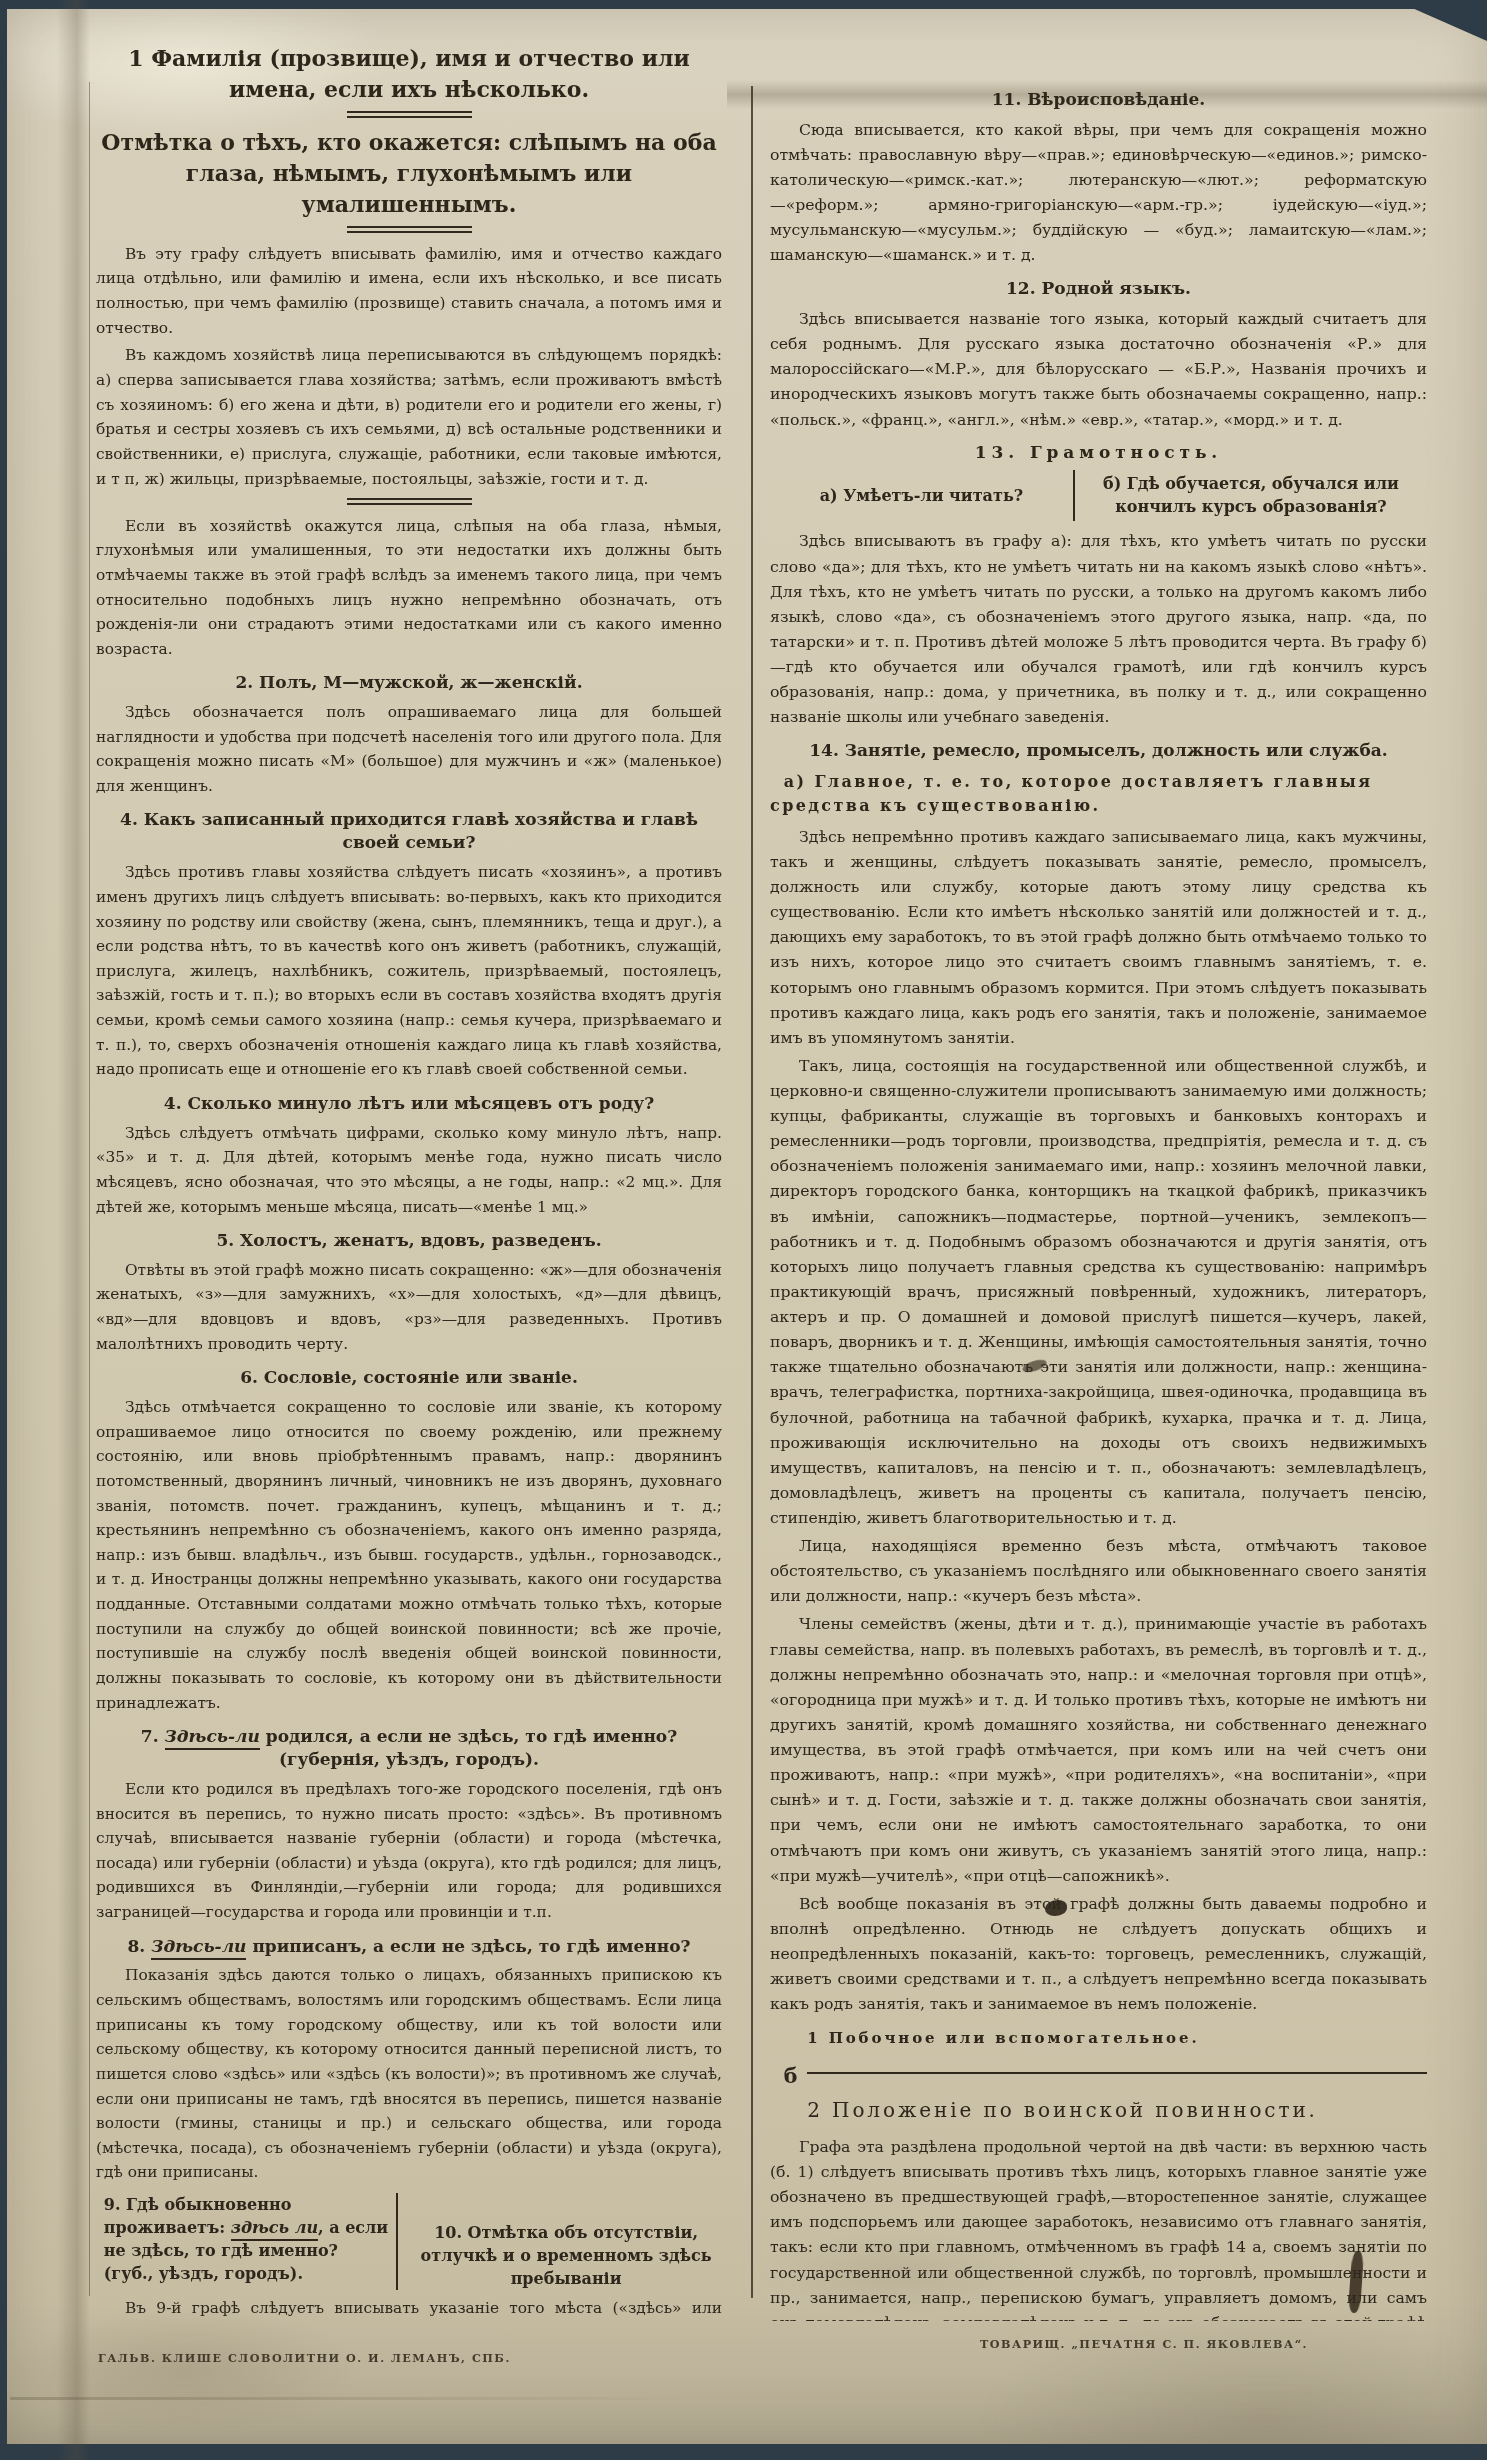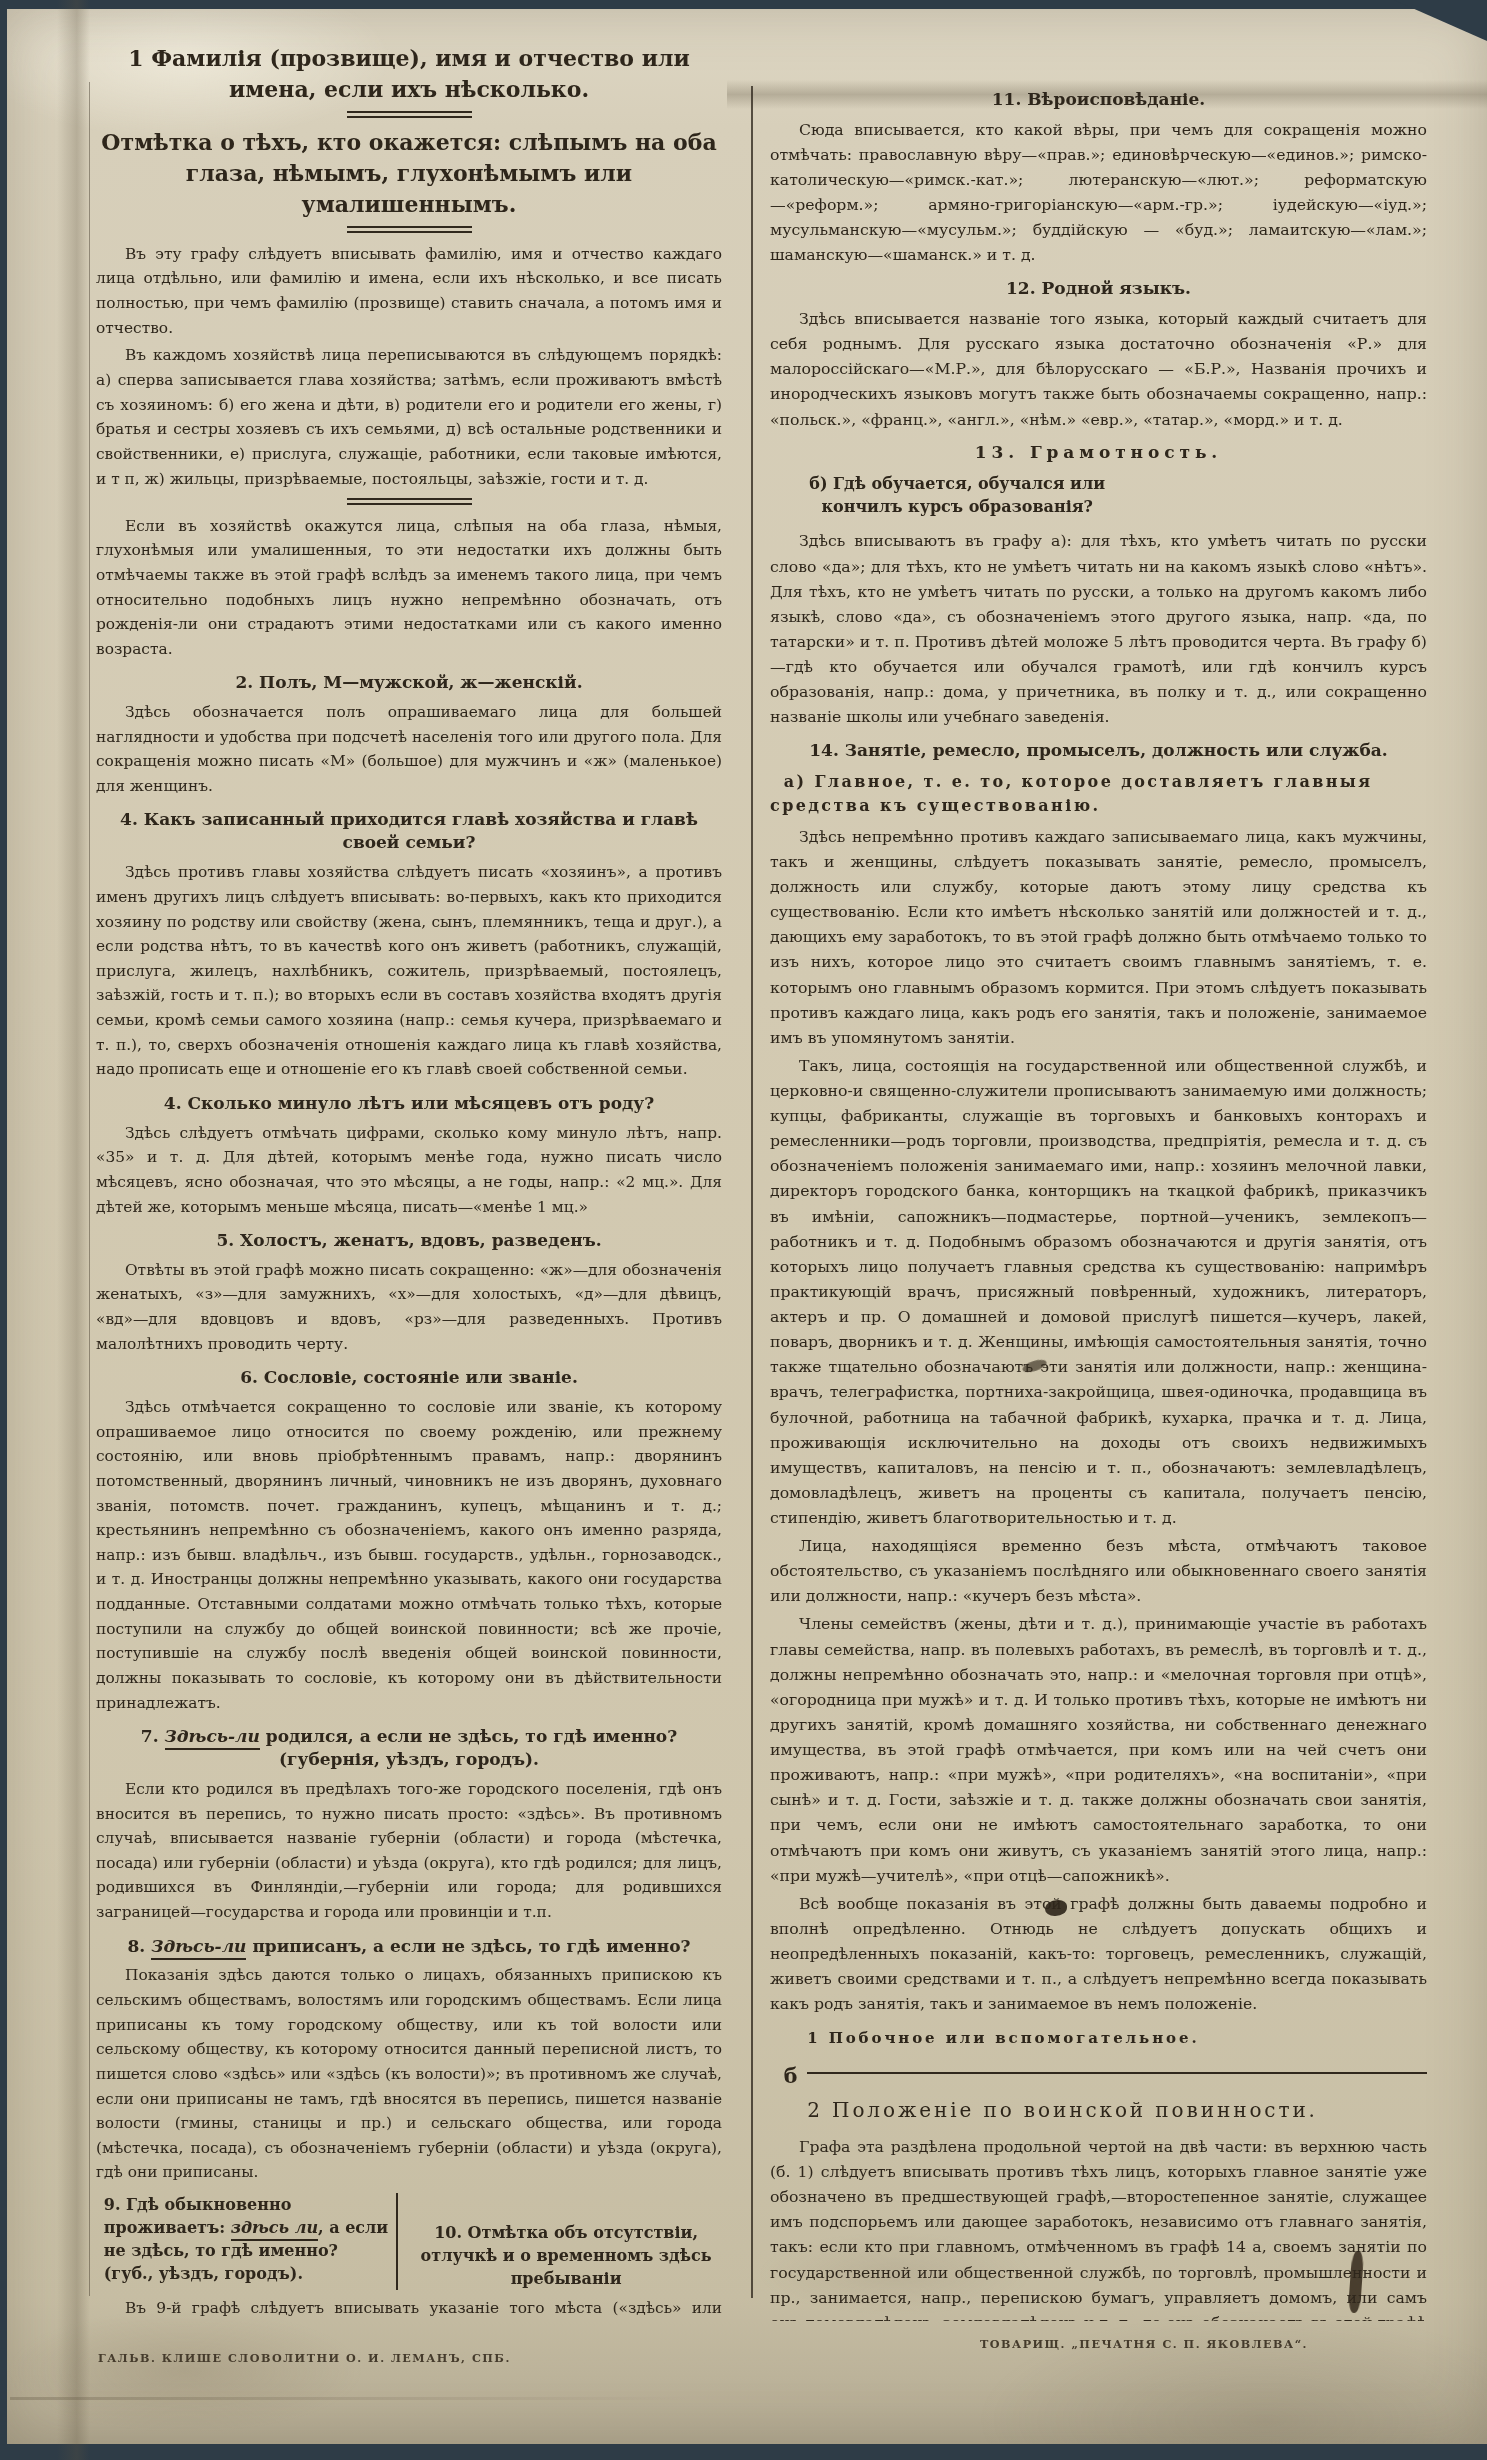--- a/index.html
+++ b/index.html
@@ -120,20 +120,21 @@
 
 </div>
 
 <div class="col col-right">
   <h2 class="sect">11. Вѣроисповѣданіе.</h2>
   <p class="body">Сюда вписывается, кто какой вѣры, при чемъ для сокращенія можно отмѣчать: православную вѣру—«прав.»; единовѣрческую—«единов.»; римско-католическую—«римск.-кат.»; лютеранскую—«лют.»; реформатскую—«реформ.»; армяно-григоріанскую—«арм.-гр.»; іудейскую—«іуд.»; мусульманскую—«мусульм.»; буддійскую — «буд.»; ламаитскую—«лам.»; шаманскую—«шаманск.» и т. д.</p>
   <h2 class="sect">12. Родной языкъ.</h2>
   <p class="body">Здѣсь вписывается названіе того языка, который каждый считаетъ для себя роднымъ. Для русскаго языка достаточно обозначенія «Р.» для малороссійскаго—«М.Р.», для бѣлорусскаго — «Б.Р.», Названія прочихъ и инородческихъ языковъ могутъ также быть обозначаемы сокращенно, напр.: «польск.», «франц.», «англ.», «нѣм.» «евр.», «татар.», «морд.» и т. д.</p>
   <h2 class="sect spaced">13. Грамотность.</h2>
   <div class="gram-head">
+    <div class="cell a">а) Умѣетъ-ли читать?</div>
     <div class="cell b">б) Гдѣ обучается, обучался или кончилъ курсъ образованія?</div>
   </div>
   <p class="body">Здѣсь вписываютъ въ графу а): для тѣхъ, кто умѣетъ читать по русски слово «да»; для тѣхъ, кто не умѣетъ читать ни на какомъ языкѣ слово «нѣтъ». Для тѣхъ, кто не умѣетъ читать по русски, а только на другомъ какомъ либо языкѣ, слово «да», съ обозначеніемъ этого другого языка, напр. «да, по татарски» и т. п. Противъ дѣтей моложе 5 лѣтъ проводится черта. Въ графу б)—гдѣ кто обучается или обучался грамотѣ, или гдѣ кончилъ курсъ образованія, напр.: дома, у причетника, въ полку и т. д., или сокращенно названіе школы или учебнаго заведенія.</p>
   <h2 class="sect">14. Занятіе, ремесло, промыселъ, должность или служба.</h2>
   <h3 class="sub14a">а) Главное, т. е. то, которое доставляетъ главныя средства къ существованію.</h3>
   <p class="body">Здѣсь непремѣнно противъ каждаго записываемаго лица, какъ мужчины, такъ и женщины, слѣдуетъ показывать занятіе, ремесло, промыселъ, должность или службу, которые даютъ этому лицу средства къ существованію. Если кто имѣетъ нѣсколько занятій или должностей и т. д., дающихъ ему заработокъ, то въ этой графѣ должно быть отмѣчаемо только то изъ нихъ, которое лицо это считаетъ своимъ главнымъ занятіемъ, т. е. которымъ оно главнымъ образомъ кормится. При этомъ слѣдуетъ показывать противъ каждаго лица, какъ родъ его занятія, такъ и положеніе, занимаемое имъ въ упомянутомъ занятіи.</p>
   <p class="body">Такъ, лица, состоящія на государственной или общественной службѣ, и церковно-и священно-служители прописываютъ занимаемую ими должность; купцы, фабриканты, служащіе въ торговыхъ и банковыхъ конторахъ и ремесленники—родъ торговли, производства, предпріятія, ремесла и т. д. съ обозначеніемъ положенія занимаемаго ими, напр.: хозяинъ мелочной лавки, директоръ городского банка, конторщикъ на ткацкой фабрикѣ, приказчикъ въ имѣніи, сапожникъ—подмастерье, портной—ученикъ, землекопъ—работникъ и т. д. Подобнымъ образомъ обозначаются и другія занятія, отъ которыхъ лицо получаетъ главныя средства къ существованію: напримѣръ практикующій врачъ, присяжный повѣренный, художникъ, литераторъ, актеръ и пр. О домашней и домовой прислугѣ пишется—кучеръ, лакей, поваръ, дворникъ и т. д. Женщины, имѣющія самостоятельныя занятія, точно также тщательно обозначаютъ эти занятія или должности, напр.: женщина-врачъ, телеграфистка, портниха-закройщица, швея-одиночка, продавщица въ булочной, работница на табачной фабрикѣ, кухарка, прачка и т. д. Лица, проживающія исключительно на доходы отъ своихъ недвижимыхъ имуществъ, капиталовъ, на пенсію и т. п., обозначаютъ: землевладѣлецъ, домовладѣлецъ, живетъ на проценты съ капитала, получаетъ пенсію, стипендію, живетъ благотворительностью и т. д.</p>
   <p class="body">Лица, находящіяся временно безъ мѣста, отмѣчаютъ таковое обстоятельство, съ указаніемъ послѣдняго или обыкновеннаго своего занятія или должности, напр.: «кучеръ безъ мѣста».</p>
   <p class="body">Члены семействъ (жены, дѣти и т. д.), принимающіе участіе въ работахъ главы семейства, напр. въ полевыхъ работахъ, въ ремеслѣ, въ торговлѣ и т. д., должны непремѣнно обозначать это, напр.: и «мелочная торговля при отцѣ», «огородница при мужѣ» и т. д. И только противъ тѣхъ, которые не имѣютъ ни другихъ занятій, кромѣ домашняго хозяйства, ни собственнаго денежнаго имущества, въ этой графѣ отмѣчается, при комъ или на чей счетъ они проживаютъ, напр.: «при мужѣ», «при родителяхъ», «на воспитаніи», «при сынѣ» и т. д. Гости, заѣзжіе и т. д. также должны обозначать свои занятія, при чемъ, если они не имѣютъ самостоятельнаго заработка, то они отмѣчаютъ при комъ они живутъ, съ указаніемъ занятій этого лица, напр.: «при мужѣ—учителѣ», «при отцѣ—сапожникѣ».</p>
   <p class="body">Всѣ вообще показанія въ этой графѣ должны быть даваемы подробно и вполнѣ опредѣленно. Отнюдь не слѣдуетъ допускать общихъ и неопредѣленныхъ показаній, какъ-то: торговецъ, ремесленникъ, служащій, живетъ своими средствами и т. п., а слѣдуетъ непремѣнно всегда показывать какъ родъ занятія, такъ и занимаемое въ немъ положеніе.</p>

